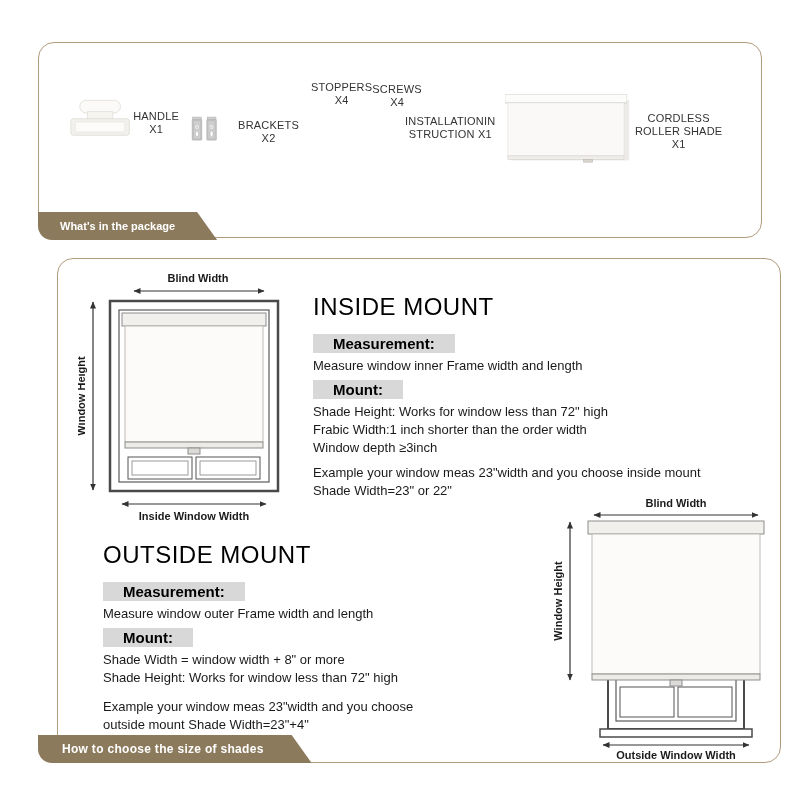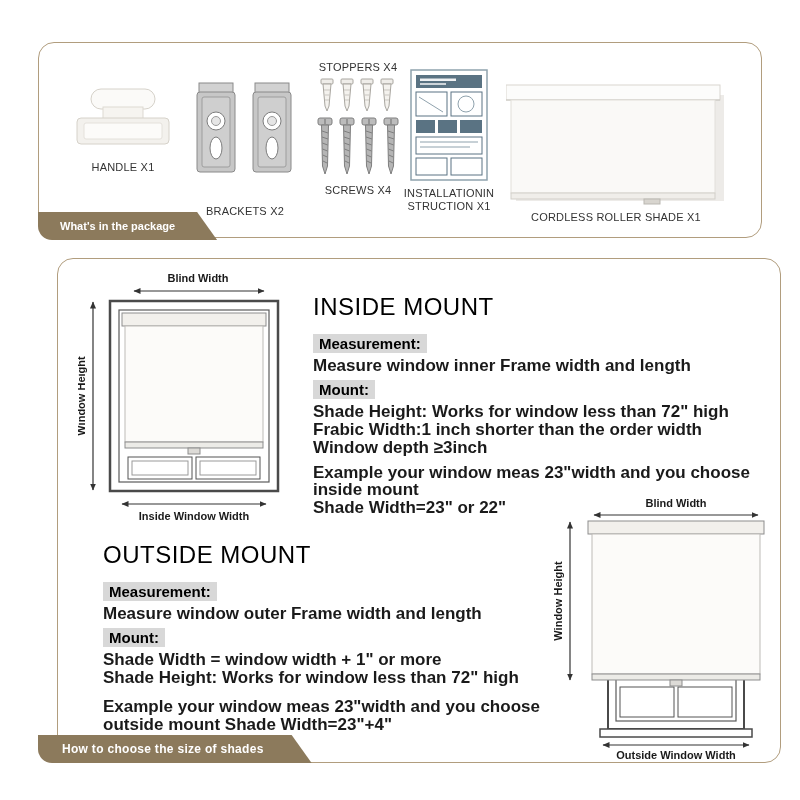--- a/index.html
+++ b/index.html
@@ -12,28 +12,28 @@
   .panel-sizing  { left:38px; top:258px; width:724px; height:505px;margin-left:19px; }
 
   .ribbon {
     position:absolute; background:#8c7a5c; color:#fff; font-weight:bold; white-space:nowrap;
     clip-path:polygon(0 0, calc(100% - 20px) 0, 100% 100%, 0 100%);
     border-radius:0 0 0 14px; z-index:5;
   }
   .ribbon-package { left:38px; top:212px; height:28px; line-height:28px; font-size:11px; padding:0 42px 0 22px; }
   .ribbon-sizing  { left:38px; top:735px; height:28px; line-height:28px; font-size:12px; padding:0 48px 0 24px; letter-spacing:.3px; }
 
-  .item { position:absolute; display:flex; flex-direction:column; align-items:center; text-align:center; }
+  .item { position:absolute; display:flex; flex-direction:row; align-items:center; text-align:center; }
   .item-label { font-size:11px; color:#333; margin-top:6px; line-height:13px; letter-spacing:.2px; }
   .stack-label { font-size:11px; color:#333; line-height:13px; letter-spacing:.2px; }
 
   .text-block { position:absolute; }
   .text-block h2 { font-size:24px; font-weight:normal; letter-spacing:.5px; margin-bottom:8px; color:#000; }
-  .hl { display:inline-block; background:#d8d8d8; color:#000; font-weight:bold; font-size:15px; padding:1px 6px; margin:5px 0 3px; }
-  .text-block p { font-size:17px; line-height:17px; margin:1px 0; color:#1a1a1a;font-weight:bold; }
+  .hl { display:inline-block; background:#d8d8d8; color:#000; font-weight:bold; font-size:15px; padding:1px 20px; margin:5px 0 3px; }
+  .text-block p { font-size:13px; line-height:17px; margin:1px 0; color:#1a1a1a; }
   .gap { margin-top:8px !important; }
   .biggap { margin-top:12px !important; }
 
   svg { display:block; }
   .dim { font-size:11px; font-weight:bold; fill:#1a1a1a; font-family:"Liberation Sans", sans-serif; }
   .dimline { stroke:#333; stroke-width:1.2; }
 </style>
 </head>
 <body>
 
@@ -169,21 +169,21 @@
         <rect x="50" y="51" width="22" height="13" fill="#5a7383"></rect>
         <rect x="6" y="68" width="66" height="17" fill="#fff" stroke="#5a7383"></rect>
         <line x1="10" y1="73" x2="68" y2="73" stroke="#8fa2ad"></line>
         <line x1="10" y1="78" x2="60" y2="78" stroke="#8fa2ad"></line>
         <rect x="6" y="89" width="31" height="17" fill="#fff" stroke="#5a7383"></rect>
         <rect x="41" y="89" width="31" height="17" fill="#fff" stroke="#5a7383"></rect>
       </svg>
       <div class="item-label">INSTALLATIONIN STRUCTION X1</div>
     </div>
 
-    <div class="item" style="left:466px; top:40px; width:222px;">
+    <div class="item" style="left:466px; top:24px; width:222px;">
       <svg width="220" height="122" viewBox="0 0 220 122">
         <rect x="10" y="12" width="208" height="106" fill="#edebe8"></rect>
         <rect x="0" y="2" width="214" height="15" fill="#fcfcfb" stroke="#d9d6d0"></rect>
         <line x1="0" y1="17" x2="214" y2="17" stroke="#c8c5bf"></line>
         <rect x="5" y="17" width="204" height="93" fill="#faf9f7" stroke="#e2dfda"></rect>
         <rect x="5" y="110" width="204" height="6" fill="#f0eeea" stroke="#d2cfc9"></rect>
         <rect x="138" y="116" width="16" height="5" fill="#d8d5cf" stroke="#bab7b1"></rect>
       </svg>
       <div class="item-label">CORDLESS ROLLER SHADE X1</div>
     </div>
@@ -227,21 +227,21 @@
       <p>Window depth ≥3inch</p>
       <p class="gap">Example your window meas 23"width and you choose inside mount</p>
       <p>Shade Width=23" or 22"</p>
     </div>
 
     <div class="text-block" style="left:45px; top:282px; width:440px;">
       <h2>OUTSIDE MOUNT</h2>
       <div><span class="hl">Measurement:</span></div>
       <p>Measure window outer Frame width and length</p>
       <div><span class="hl">Mount:</span></div>
-      <p>Shade Width = window width + 1" or more</p>
+      <p>Shade Width = window width + 8" or more</p>
       <p>Shade Height:  Works for window less than 72" high</p>
       <p class="biggap">Example your window meas 23"width and you choose</p>
       <p>outside mount Shade Width=23"+4"</p>
     </div>
 
     <svg style="position:absolute; left:488px; top:238px;" width="232" height="264" viewBox="0 0 232 264">
       <defs>
         <marker id="arr2" markerWidth="8" markerHeight="8" refX="6.5" refY="3" orient="auto-start-reverse" markerUnits="userSpaceOnUse">
           <path d="M0,0 L7,3 L0,6 Z" fill="#333"></path>
         </marker>

